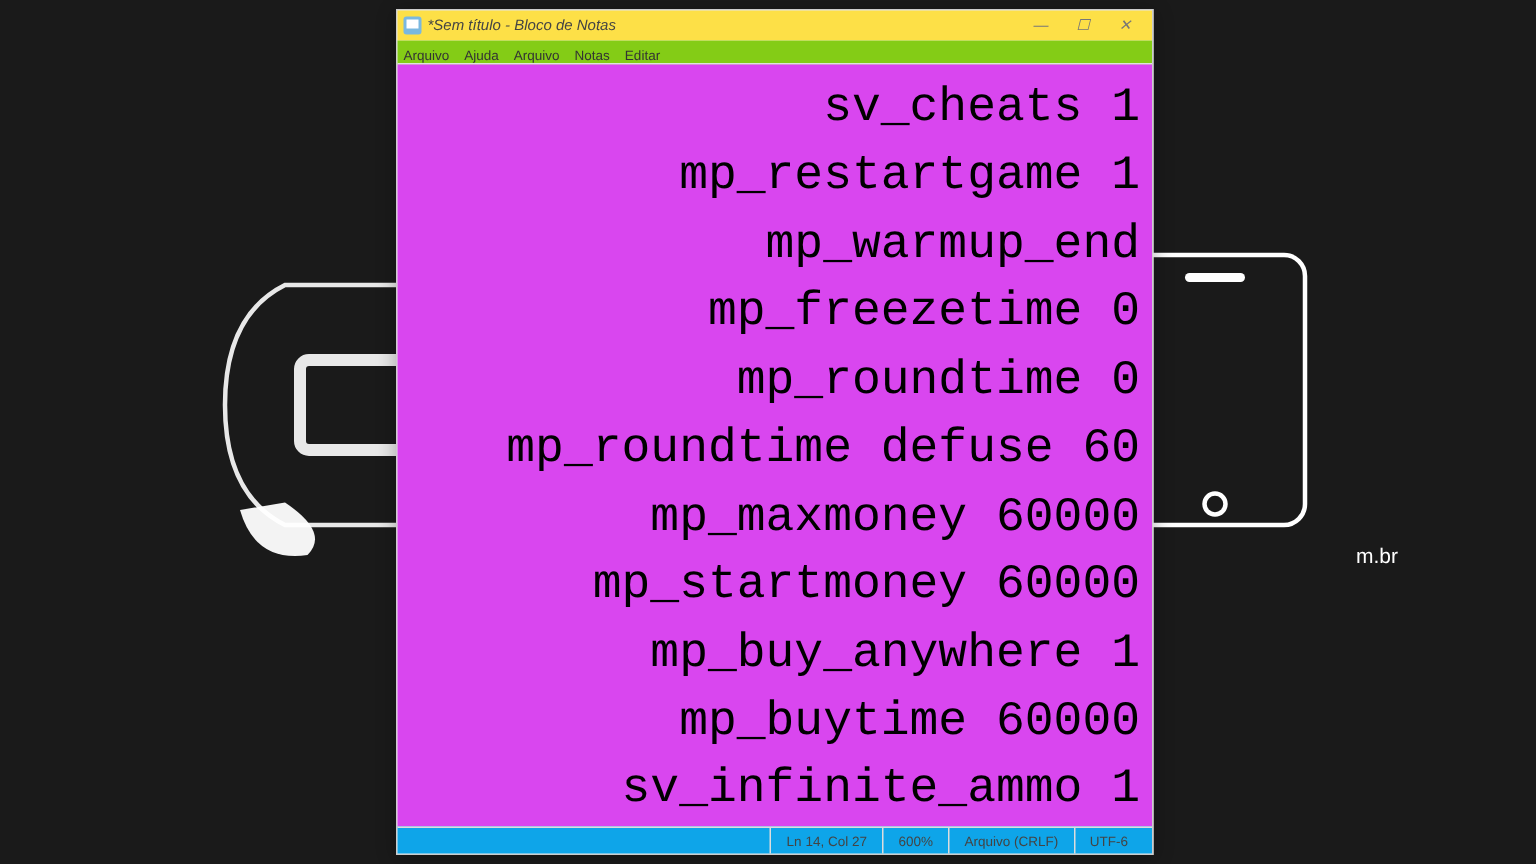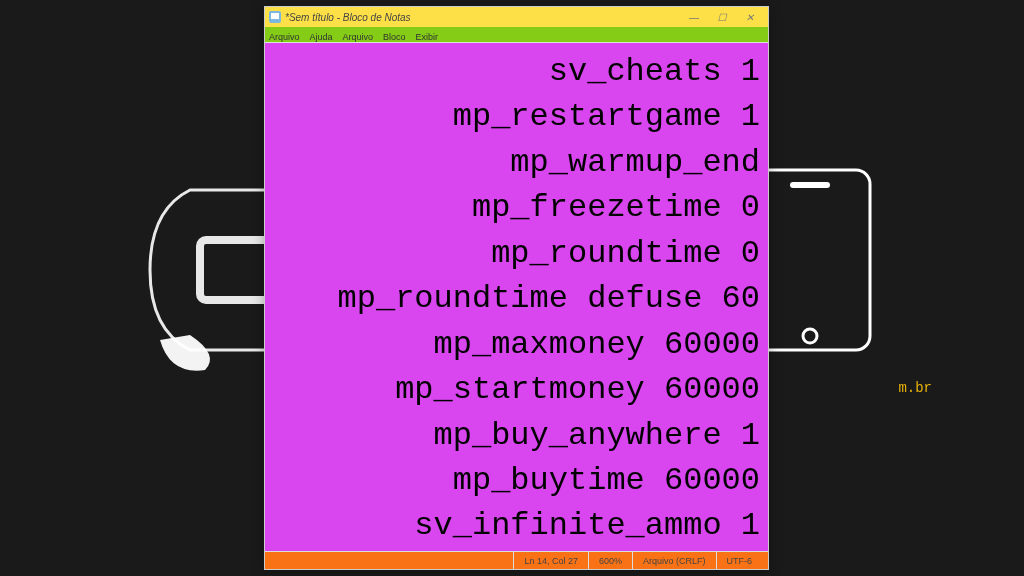--- a/index.html
+++ b/index.html
@@ -78,44 +78,43 @@
       font-family: Consolas, "Courier New", monospace;
       font-size: 32px;
       line-height: 1.42;
       color: #000;
       white-space: pre;
       overflow: hidden;
       text-align: right;
     }
     .statusbar {
       height: 18px;
-      background: #f97316;
+      background: #0ea5e9;
       border-top: 1px solid #ddd;
       display: flex;
       align-items: center;
       font-size: 9px;
       color: #444;
       padding: 0 6px;
       gap: 0;
     }
     .statusbar .spacer { flex: 1; }
     .statusbar .cell {
       padding: 0 10px;
       border-left: 1px solid #ddd;
       height: 100%;
       display: flex;
       align-items: center;
     }
     .side-label {
       position: absolute;
       right: 92px;
-      top: 380px;
-      color: #eab308;
+      top: 362px;
+      color: #ffffff;
       font-size: 14px;
-      font-family: Liberation Mono, monospace;
     }
   </style>
 </head>
 <body>
 
 <div class="bg-decor">
   <svg style="left:130px; top:150px;" width="200" height="240" viewBox="0 0 200 240">
     <g fill="none" stroke="#fff" stroke-width="3">
       <path d="M60 40 Q20 60 20 120 Q20 180 60 200 L160 200 Q180 180 180 120 Q180 60 160 40 Z" opacity="0.9"></path>
       <rect x="70" y="90" width="70" height="60" rx="6" opacity="0.9" stroke-width="8"></rect>
@@ -140,22 +139,22 @@
     <div class="win-controls">
       <div class="win-btn">—</div>
       <div class="win-btn">☐</div>
       <div class="win-btn">✕</div>
     </div>
   </div>
   <div class="menubar">
     <span>Arquivo</span>
     <span>Ajuda</span>
     <span>Arquivo</span>
-    <span>Bloco</span>
-    <span>Exibir</span>
+    <span>Notas</span>
+    <span>Editar</span>
   </div>
   <div class="editor">sv_cheats 1
 mp_restartgame 1
 mp_warmup_end
 mp_freezetime 0
 mp_roundtime 0
 mp_roundtime defuse 60
 mp_maxmoney 60000
 mp_startmoney 60000
 mp_buy_anywhere 1

